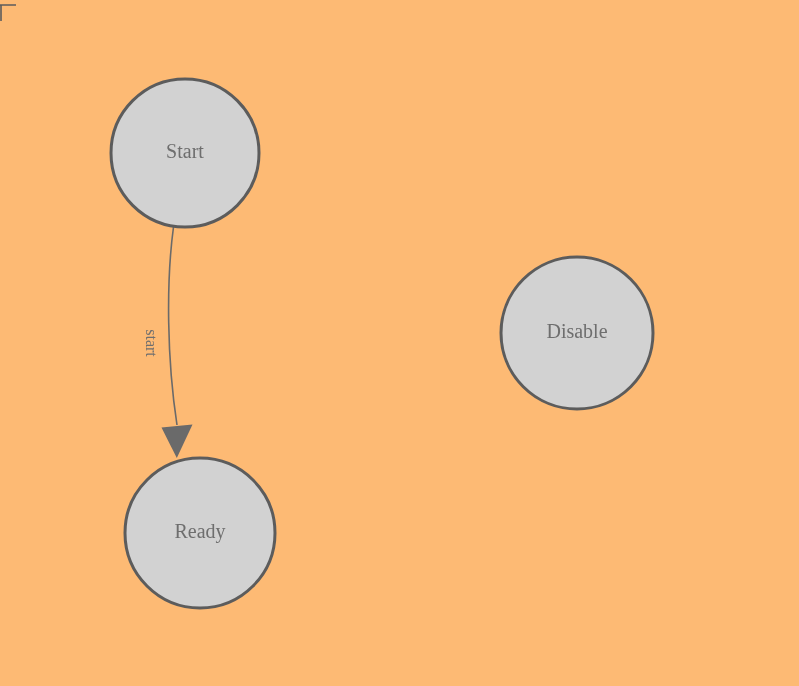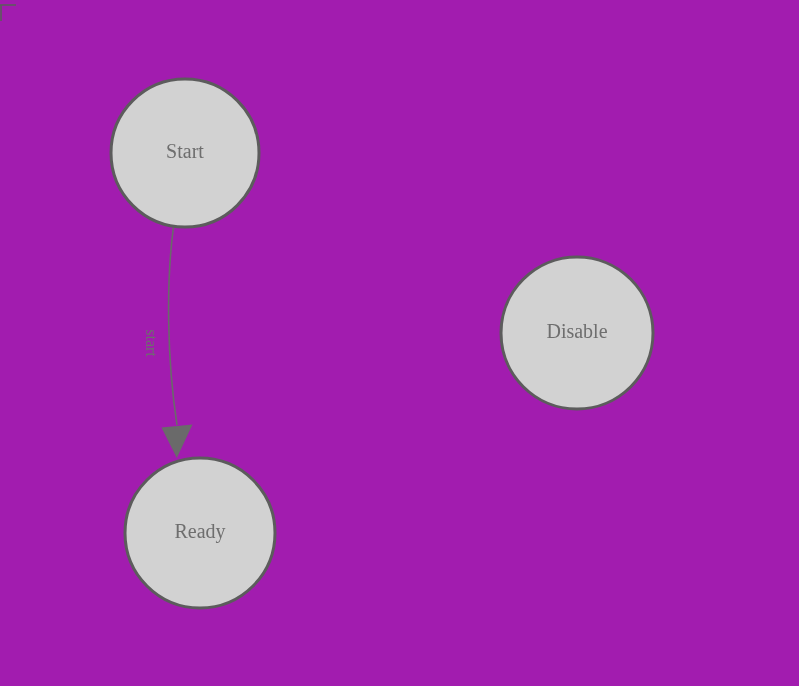--- a/index.html
+++ b/index.html
@@ -7,21 +7,21 @@
     padding: 0;
     background: #ffffff;
   }
   body {
     font-family: "Liberation Serif", "DejaVu Serif", serif;
   }
   #canvas {
     position: relative;
     width: 799px;
     height: 686px;
-    background: #a21caf;
+    background: #fdba74;
     overflow: hidden;
   }
   #graph-svg {
     position: absolute;
     left: 0;
     top: 0;
     width: 799px;
     height: 686px;
     display: block;
   }

